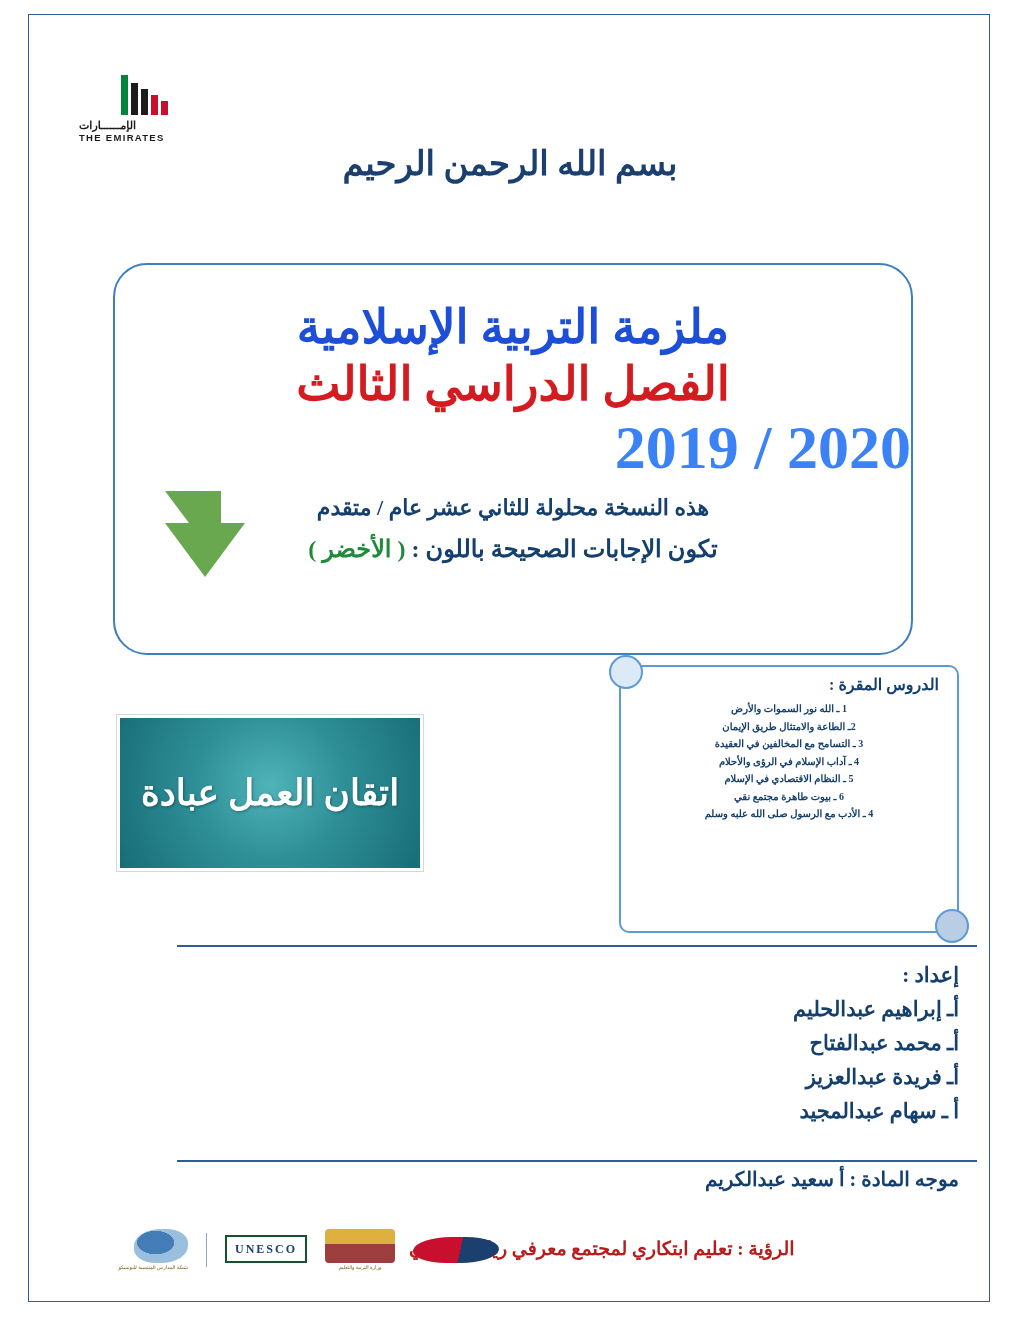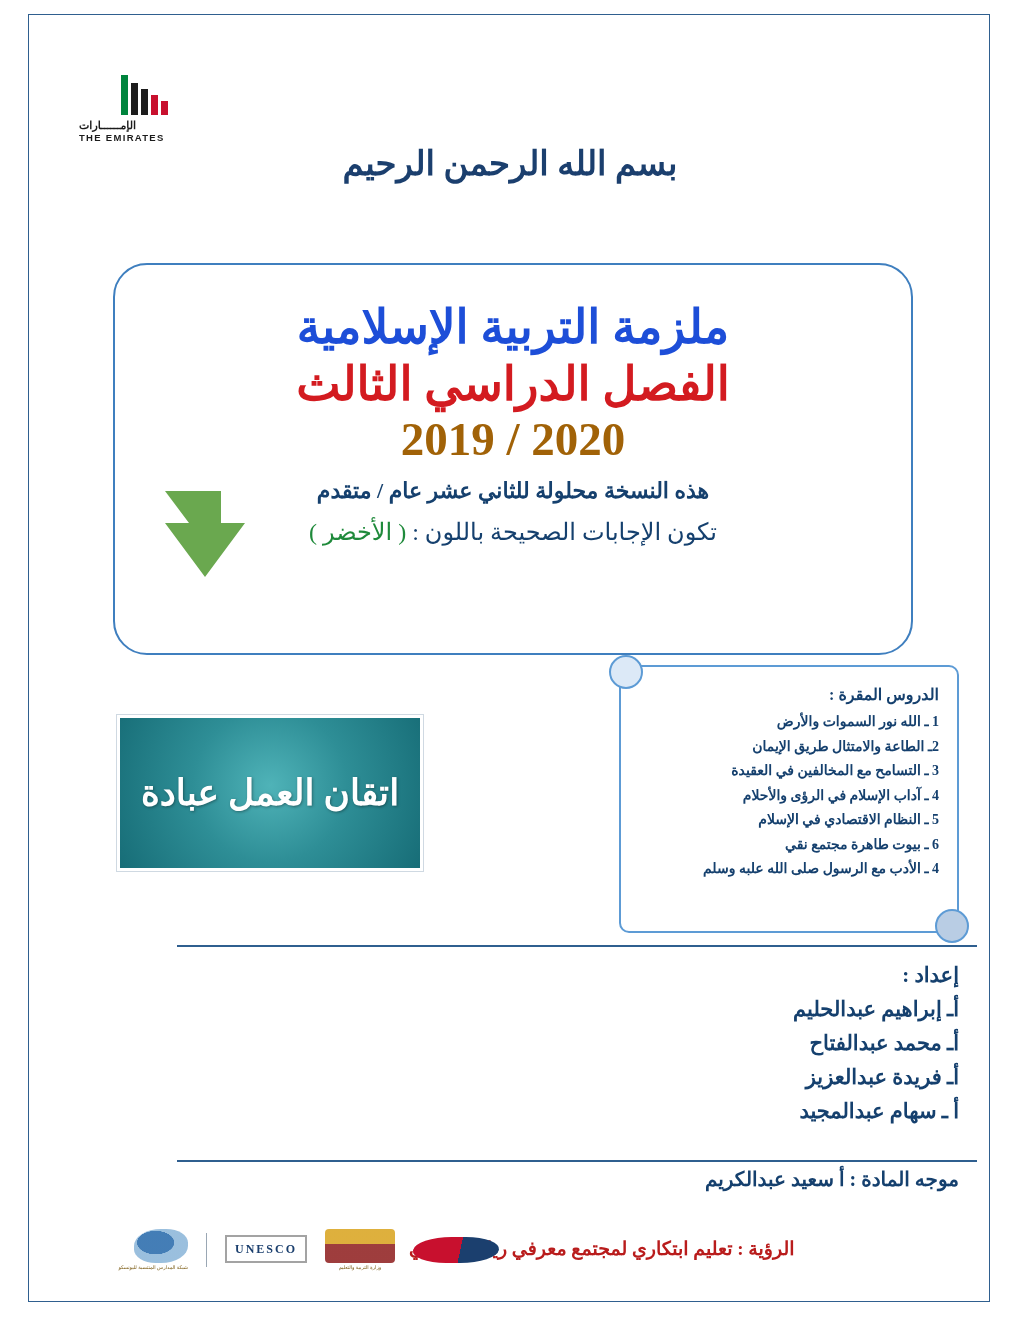--- a/index.html
+++ b/index.html
@@ -144,42 +144,42 @@
   .title-line {
     text-align: center;
     font-family: "Liberation Serif", serif;
     color: #1d4ed8;
     font-size: 47px;
     font-weight: bold;
     line-height: 1.22;
   }
   .title-line.second { color: #d31b20; }
   .title-year {
-    text-align: center;
-    font-family: "Liberation Serif", serif;
-    color: #a16207;
-    font-size: 47px;
+    text-align: right;
+    font-family: "Liberation Serif", serif;
+    color: #3b82f6;
+    font-size: 62px;
     font-weight: bold;
     direction: ltr;
     margin-top: -2px;
   }
   .title-note {
     text-align: center;
     font-family: "Liberation Serif", serif;
     color: #15406e;
     font-size: 22px;
     font-weight: bold;
     margin-top: 12px;
   }
   .title-answer {
     text-align: center;
     font-family: "Liberation Serif", serif;
     color: #15406e;
     font-size: 24px;
-    font-weight: normal;
+    font-weight: bold;
     margin-top: 14px;
   }
   .title-answer .green-word { color: #1f8a3b; }
 
   .arrow {
     position: absolute;
     left: 130px;
     top: 470px;
     width: 110px;
     height: 100px;
@@ -189,21 +189,21 @@
   .lessons-box {
     position: absolute;
     right: 30px;
     top: 650px;
     width: 340px;
     height: 268px;
     border: 2px solid #5d9bd5;
     border-radius: 10px;
     box-sizing: border-box;
     background: #fff;
-    padding: 18px 18px 10px 18px;
+    padding: 8px 18px 10px 18px;
   }
   .curl {
     position: absolute;
     width: 30px;
     height: 30px;
     border: 2px solid #5d9bd5;
     border-radius: 50%;
     background: #dce9f7;
   }
   .curl.tl { left: -12px; top: -12px; }
@@ -211,23 +211,24 @@
   .lessons-title {
     font-family: "Liberation Serif", serif;
     font-size: 16px;
     font-weight: bold;
     color: #15406e;
     text-align: right;
     margin-bottom: 6px;
   }
   .lesson-item {
     font-family: "Liberation Serif", serif;
-    font-size: 14px;
-    font-weight: bold;
-    color: #15406e;
+    font-size: 10px;
+    font-weight: bold;
+    color: #15406e;
+    text-align: center;
     line-height: 1.75;
   }
 
   
   .banner {
     position: absolute;
     left: 88px;
     top: 700px;
     width: 300px;
     height: 150px;
@@ -331,21 +332,21 @@
     transform: skewX(-12deg);
   }
   .moe {
     width: 70px; height: 34px;
     border-radius: 4px;
     background: linear-gradient(180deg,#d8a21b 0 45%, #8d1b1b 45% 100%);
     opacity: .85;
   }
   .unesco {
     width: 78px; height: 24px;
-    border: 2px solid #a3a3a3;
+    border: 2px solid #14532d;
     color: #1b3f6e;
     font-size: 12px;
     font-weight: bold;
     letter-spacing: 2px;
     display: flex; align-items: center; justify-content: center;
     font-family: "Liberation Serif", serif;
     text-align: center;
   }
   .divider-v {
     width: 1px; height: 34px; background: #9aa7b4;

